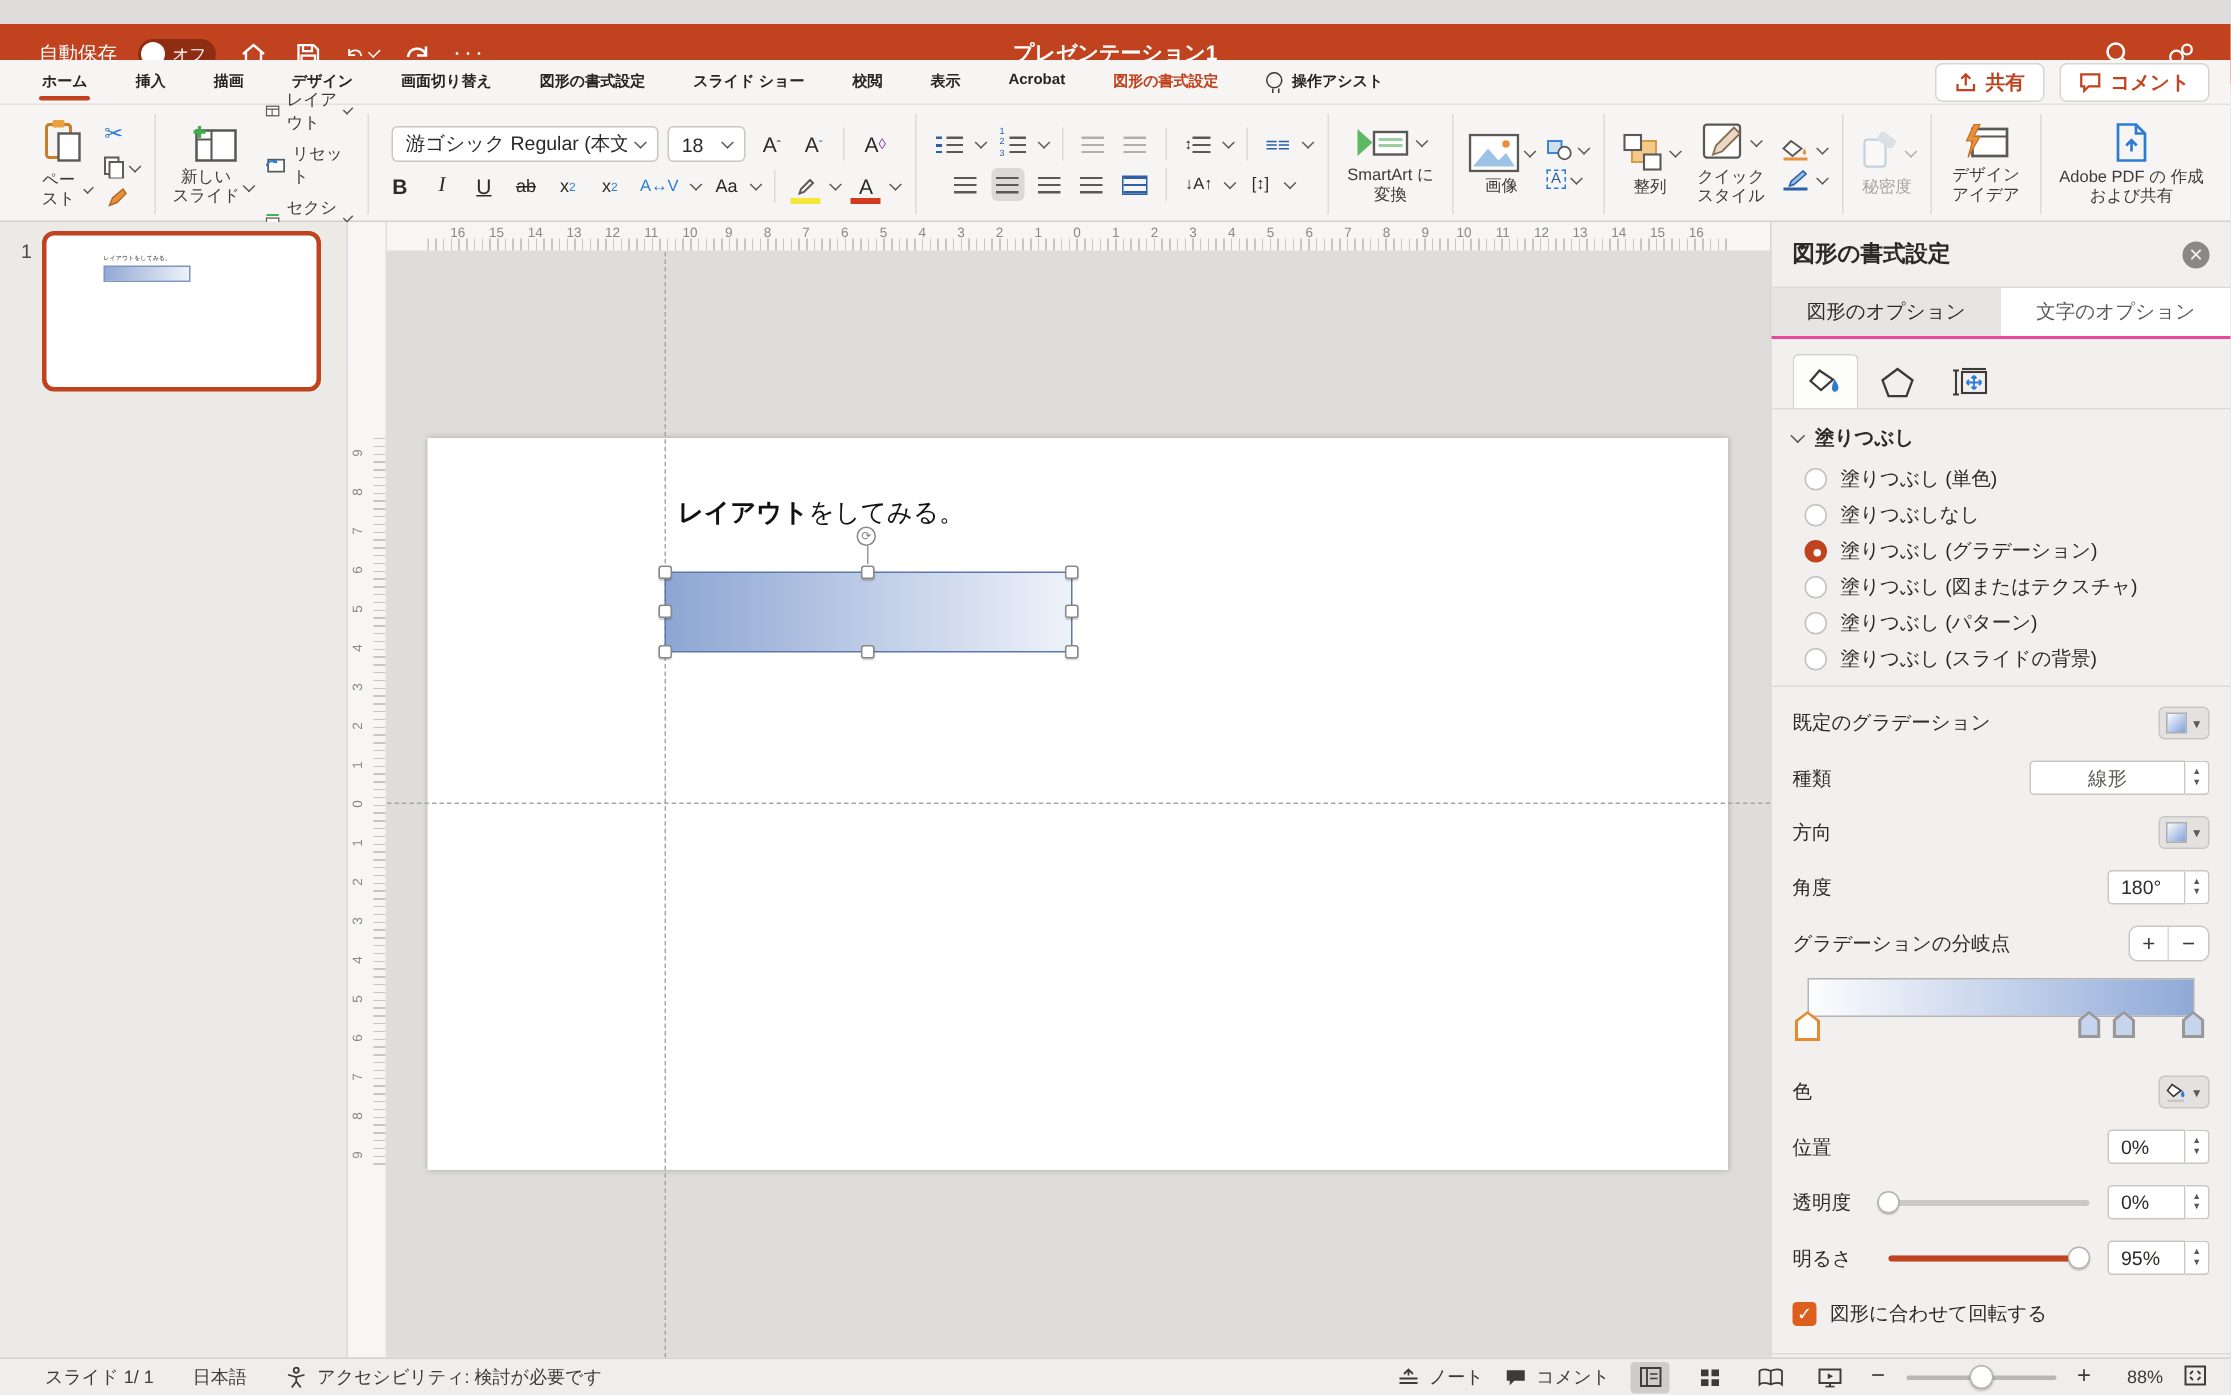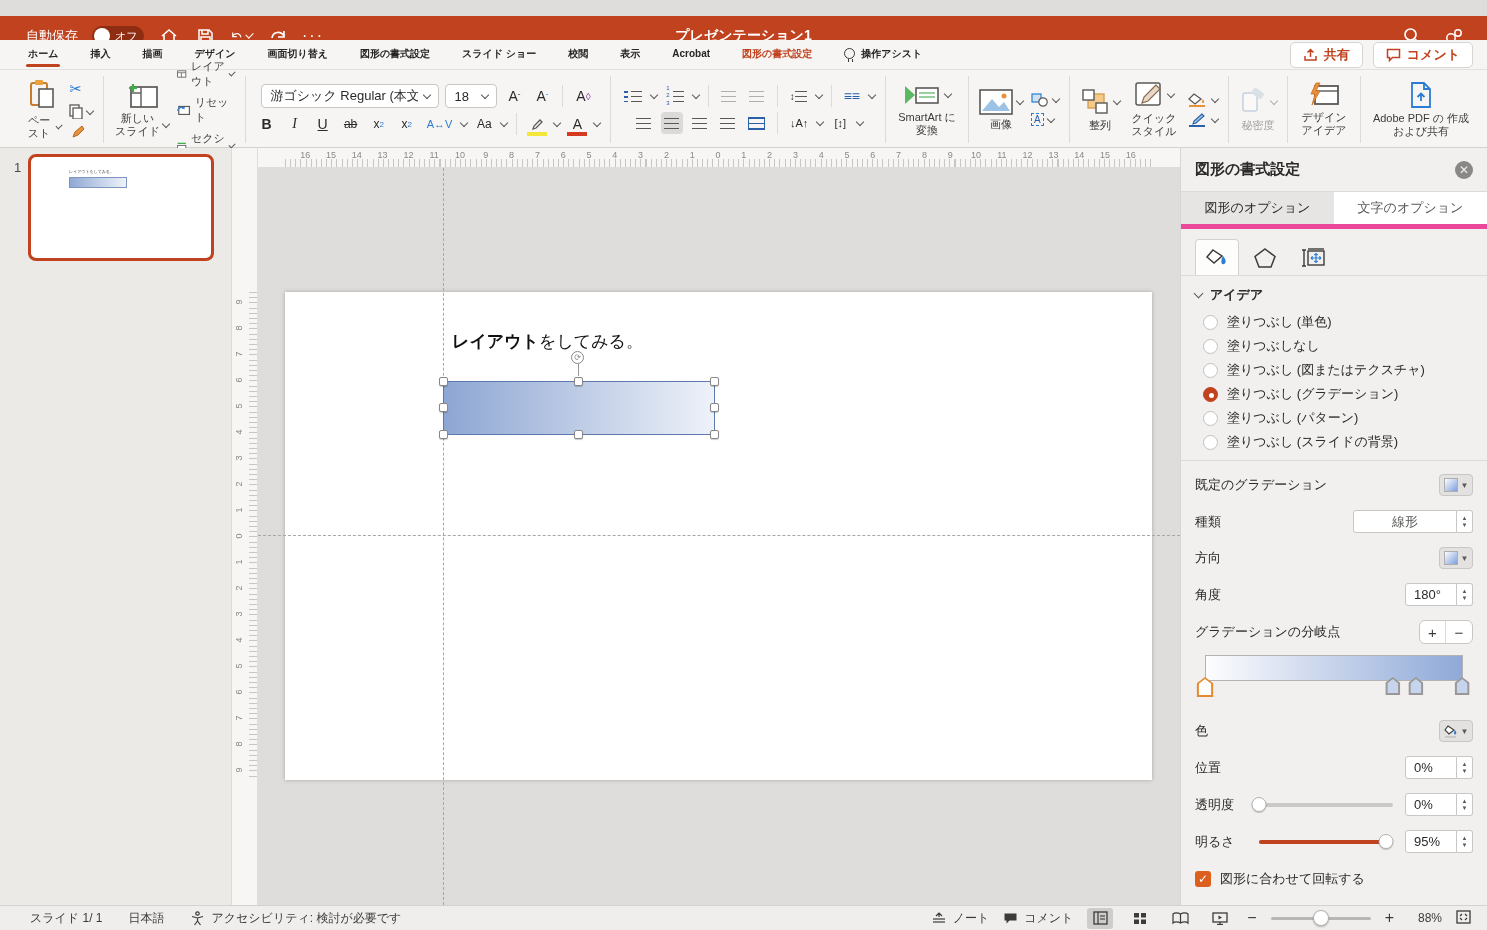--- a/index.html
+++ b/index.html
@@ -117,21 +117,21 @@
     border:1px solid #8a8886; border-radius:50%; font-size:8px; color:#8a8886;
     display:flex; align-items:center; justify-content:center; cursor:grab; }
 
   
   .fpanel { position:absolute; top:148px; right:0; width:307px; bottom:25px; background:#f2f0ee;
     border-left:1px solid #d8d6d4; font-size:13px; color:#2b2a28; }
   .fp-head { display:flex; align-items:center; justify-content:space-between; padding:12px 14px 8px; }
   .fp-title { font-size:15px; font-weight:bold; }
   .fp-close { width:18px; height:18px; border-radius:50%; background:#8a8886; color:#f2f0ee;
     font-size:12px; display:flex; align-items:center; justify-content:center; cursor:pointer; }
-  .fp-segs { display:flex; margin:4px 0 0; border-top:1px solid #dddbd9; border-bottom:5px solid #ec4899; }
+  .fp-segs { display:flex; margin:4px 0 0; border-top:1px solid #dddbd9; border-bottom:2px solid #ec4899; }
   .fp-seg { flex:1; text-align:center; padding:7px 0; cursor:pointer; background:#fff; color:#5a5957;}
   .fp-seg.sel { background:#e7e5e3; color:#2b2a28; }
   .fp-icontabs { display:flex; gap:4px; padding:10px 14px 0; border-bottom:1px solid #dddbd9; }
   .fp-itab { width:44px; height:36px; display:flex; align-items:center; justify-content:center;
     cursor:pointer; border:1px solid transparent; border-bottom:none; border-radius:4px 4px 0 0; }
   .fp-itab.sel { background:#fdfdfc; border-color:#d4d2d0; }
   .fp-sec { padding:10px 14px 6px; display:flex; align-items:center; gap:8px; font-weight:bold; cursor:pointer;}
   .fp-chev { width:7px; height:7px; border-right:1.6px solid #5a5957; border-bottom:1.6px solid #5a5957;
     display:inline-block; }
   .fp-chev.down { transform:rotate(45deg); margin-top:-3px; }
@@ -708,38 +708,38 @@
           <path d="M4 3 v16 M2 3 h4 M2 19 h4" stroke="#3c3b39" stroke-width="1.4" fill="none"></path>
           <rect x="8" y="4" width="16" height="14" fill="none" stroke="#3c3b39" stroke-width="1.4"></rect>
           <path d="M16 6.5 v9 M11 11 h10 M16 6.5 l-1.7 1.7 M16 6.5 l1.7 1.7 M16 15.5 l-1.7 -1.7 M16 15.5 l1.7 -1.7 M11 11 l1.7 -1.7 M11 11 l1.7 1.7 M21 11 l-1.7 -1.7 M21 11 l-1.7 1.7" stroke="#2b7cd3" stroke-width="1.2" fill="none"></path>
           <path d="M8 2 h16" stroke="#3c3b39" stroke-width="1.4"></path>
         </svg>
     </span>
   </div>
 
   <div class="fp-sec">
     <span class="fp-chev down"></span>
-    <span>アイデア</span>
+    <span>塗りつぶし</span>
   </div>
   <div id="fill-options">
       <div class="fopt">
         <span class="radio"></span>
         <span>塗りつぶし (単色)</span>
       </div>
       <div class="fopt">
         <span class="radio"></span>
         <span>塗りつぶしなし</span>
       </div>
       <div class="fopt">
+        <span class="radio on"></span>
+        <span>塗りつぶし (グラデーション)</span>
+      </div>
+      <div class="fopt">
         <span class="radio"></span>
         <span>塗りつぶし (図またはテクスチャ)</span>
-      </div>
-      <div class="fopt">
-        <span class="radio on"></span>
-        <span>塗りつぶし (グラデーション)</span>
       </div>
       <div class="fopt">
         <span class="radio"></span>
         <span>塗りつぶし (パターン)</span>
       </div>
       <div class="fopt">
         <span class="radio"></span>
         <span>塗りつぶし (スライドの背景)</span>
       </div>
     </div>

